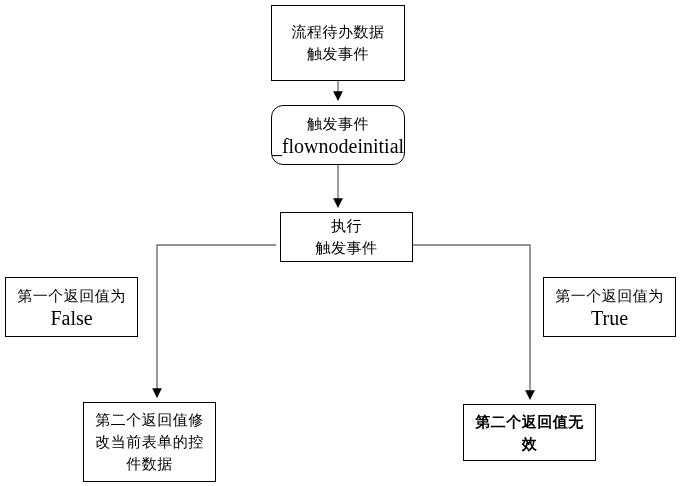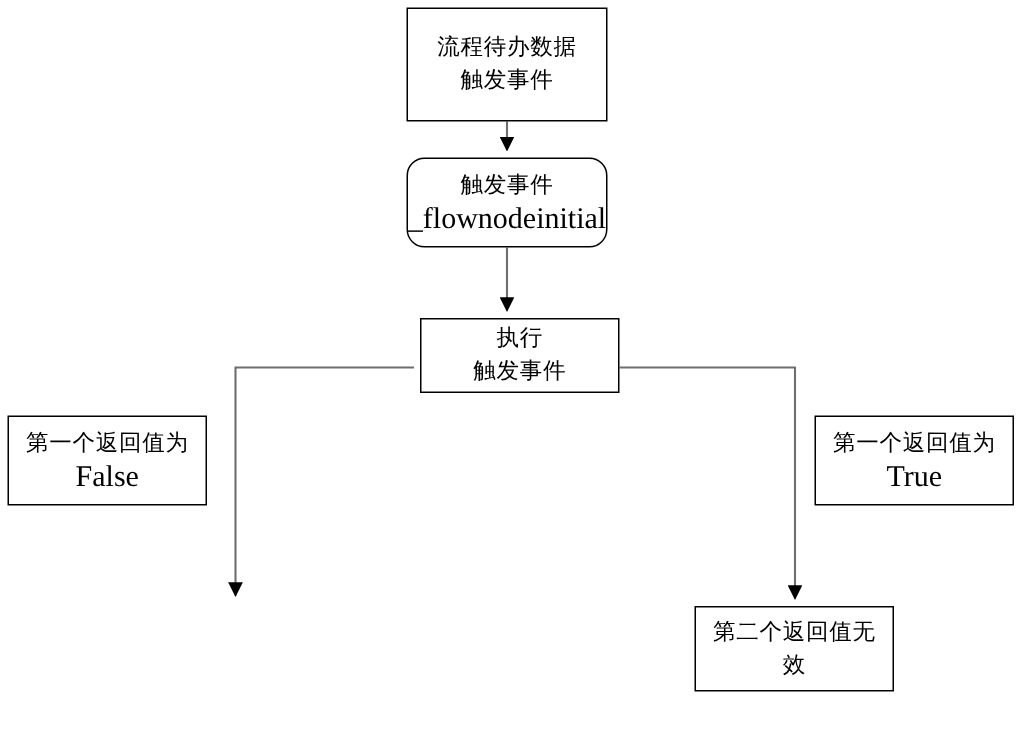--- a/index.html
+++ b/index.html
@@ -43,21 +43,21 @@
     line-height: 22px;
     white-space: nowrap;
   }
   
   #node-start       { left: 271px; top: 5px;   width: 134px; height: 76px; }
   #node-event       { left: 271px; top: 105px; width: 134px; height: 60px; border-radius: 12px; }
   #node-exec        { left: 280px; top: 212px; width: 133px; height: 50px; }
   #label-true       { left: 5px;   top: 277px; width: 133px; height: 60px; }
   #label-false      { left: 543px; top: 277px; width: 133px; height: 60px; }
   #node-true-result { left: 83px;  top: 402px; width: 133px; height: 80px; }
-  #node-false-result{ left: 463px; top: 404px; width: 133px; height: 57px; }
+  #node-false-result{ left: 463px; top: 404px; width: 133px; height: 57px; font-weight: bold; }
 
   #wires {
     position: absolute;
     left: 0;
     top: 0;
     width: 682px;
     height: 486px;
     z-index: 1;
   }
 </style>
@@ -108,19 +108,24 @@
   <div class="node" id="label-true">
     <div class="line-cn">第一个返回值为</div>
     <div class="line-latin">False</div>
   </div>
 
   <div class="node" id="label-false">
     <div class="line-cn">第一个返回值为</div>
     <div class="line-latin">True</div>
   </div>
 
+  <div class="node" id="node-true-result">
+    <div class="line-cn">第二个返回值修</div>
+    <div class="line-cn">改当前表单的控</div>
+    <div class="line-cn">件数据</div>
+  </div>
 
   <div class="node" id="node-false-result">
     <div class="line-cn">第二个返回值无</div>
     <div class="line-cn">效</div>
   </div>
 
 </div>
 
 </body></html>

